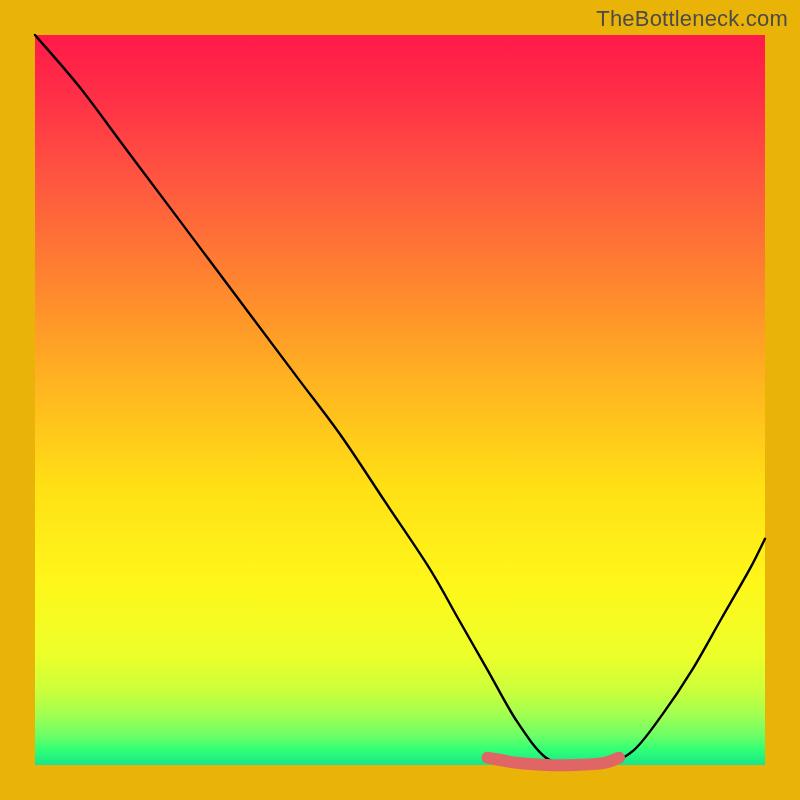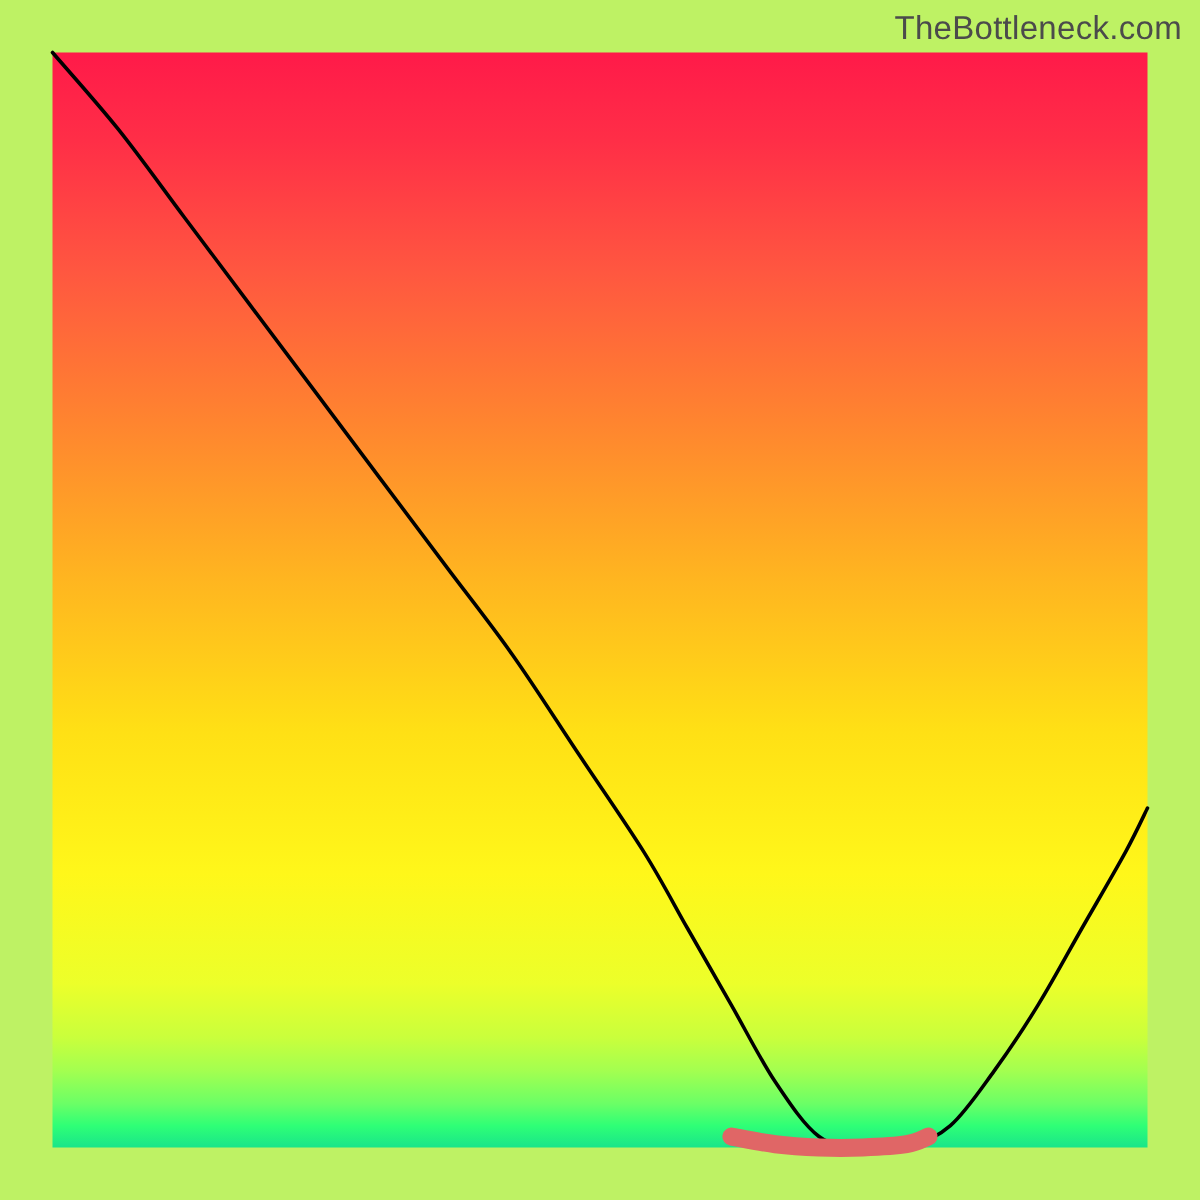--- a/index.html
+++ b/index.html
@@ -10,21 +10,21 @@
     background: #000;
     overflow: hidden;
     font-family: Arial, Helvetica, sans-serif;
   }
   .frame {
     position: absolute;
     left: 0;
     top: 0;
     width: 800px;
     height: 800px;
-    background: #bef264;
+    background: #eab308;
   }
   .plot {
     position: absolute;
     left: 35px;
     top: 35px;
     width: 730px;
     height: 730px;
   }
   
   .grad {

